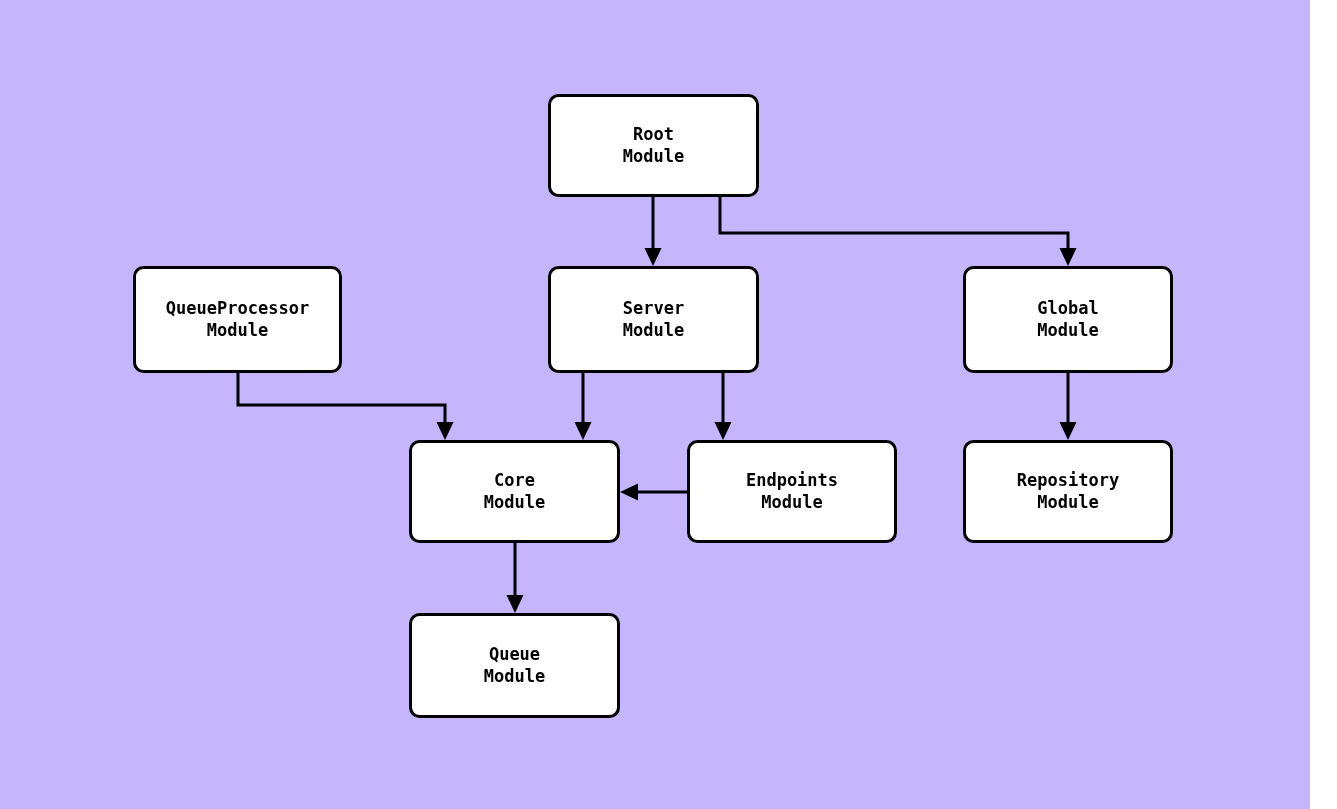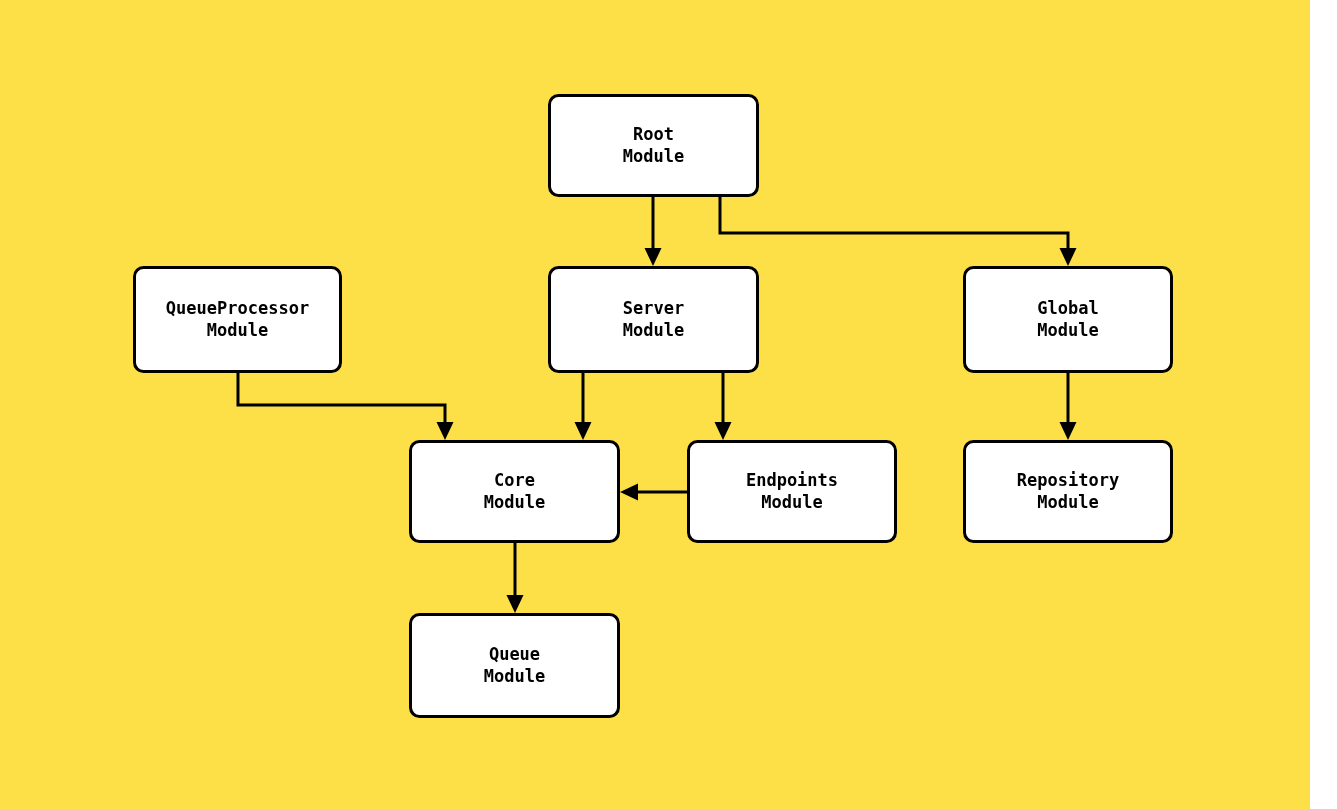--- a/index.html
+++ b/index.html
@@ -11,21 +11,21 @@
   body {
     width: 1337px;
     height: 809px;
     overflow: hidden;
     font-family: "DejaVu Sans Mono", "Liberation Mono", monospace;
   }
   #diagram-root {
     position: relative;
     width: 1310px;
     height: 809px;
-    background: #fde047;
+    background: #c4b5fd;
   }
   svg#diagram-canvas {
     display: block;
     width: 1337px;
     height: 809px;
   }
   .node-box {
     fill: #ffffff;
     stroke: #000000;
     stroke-width: 3;

